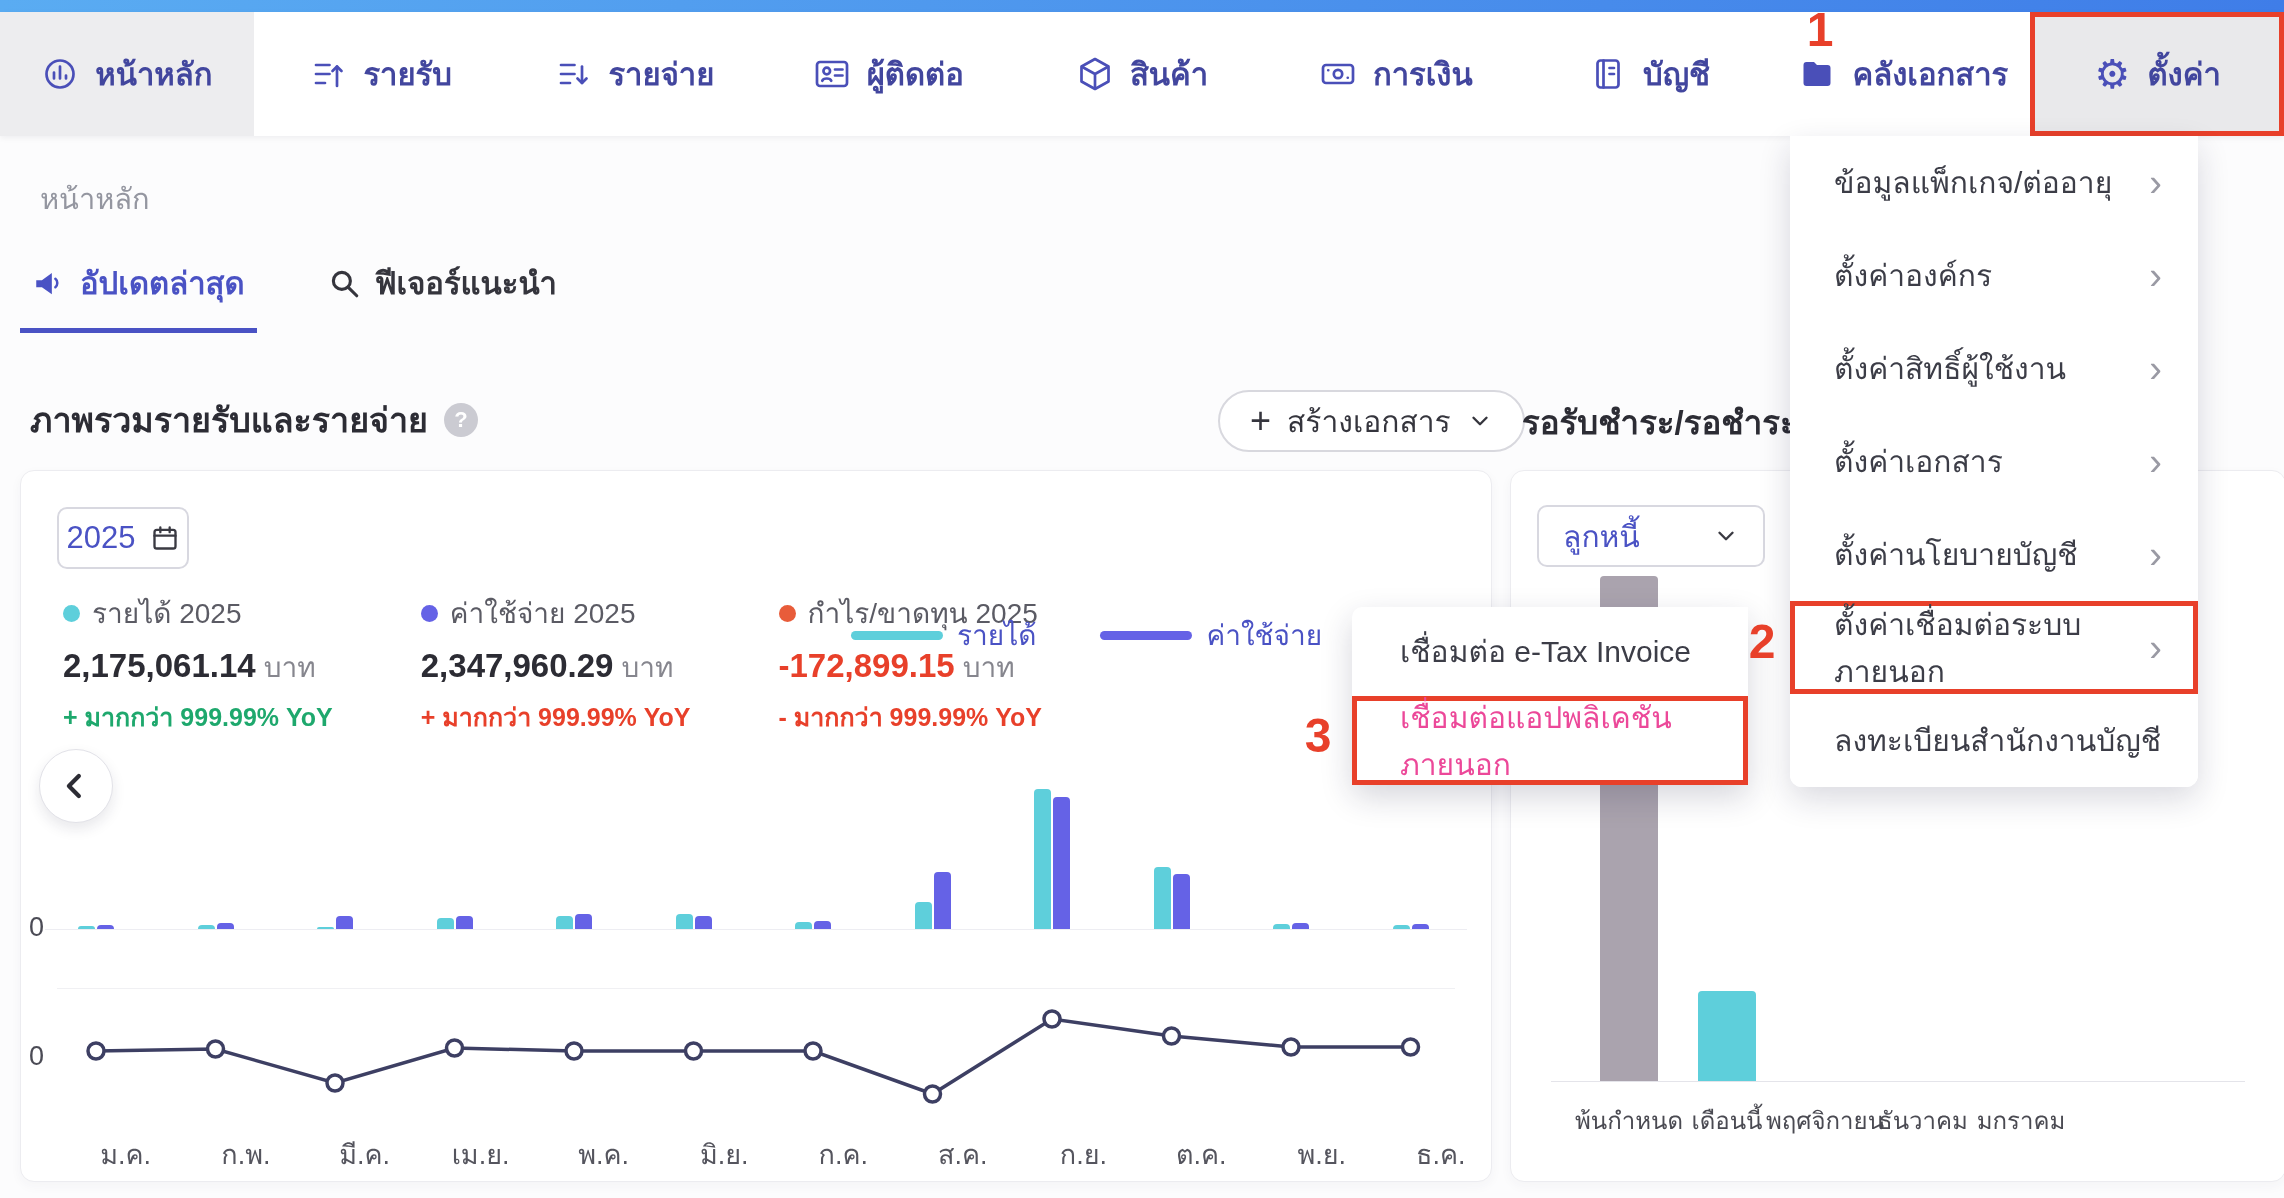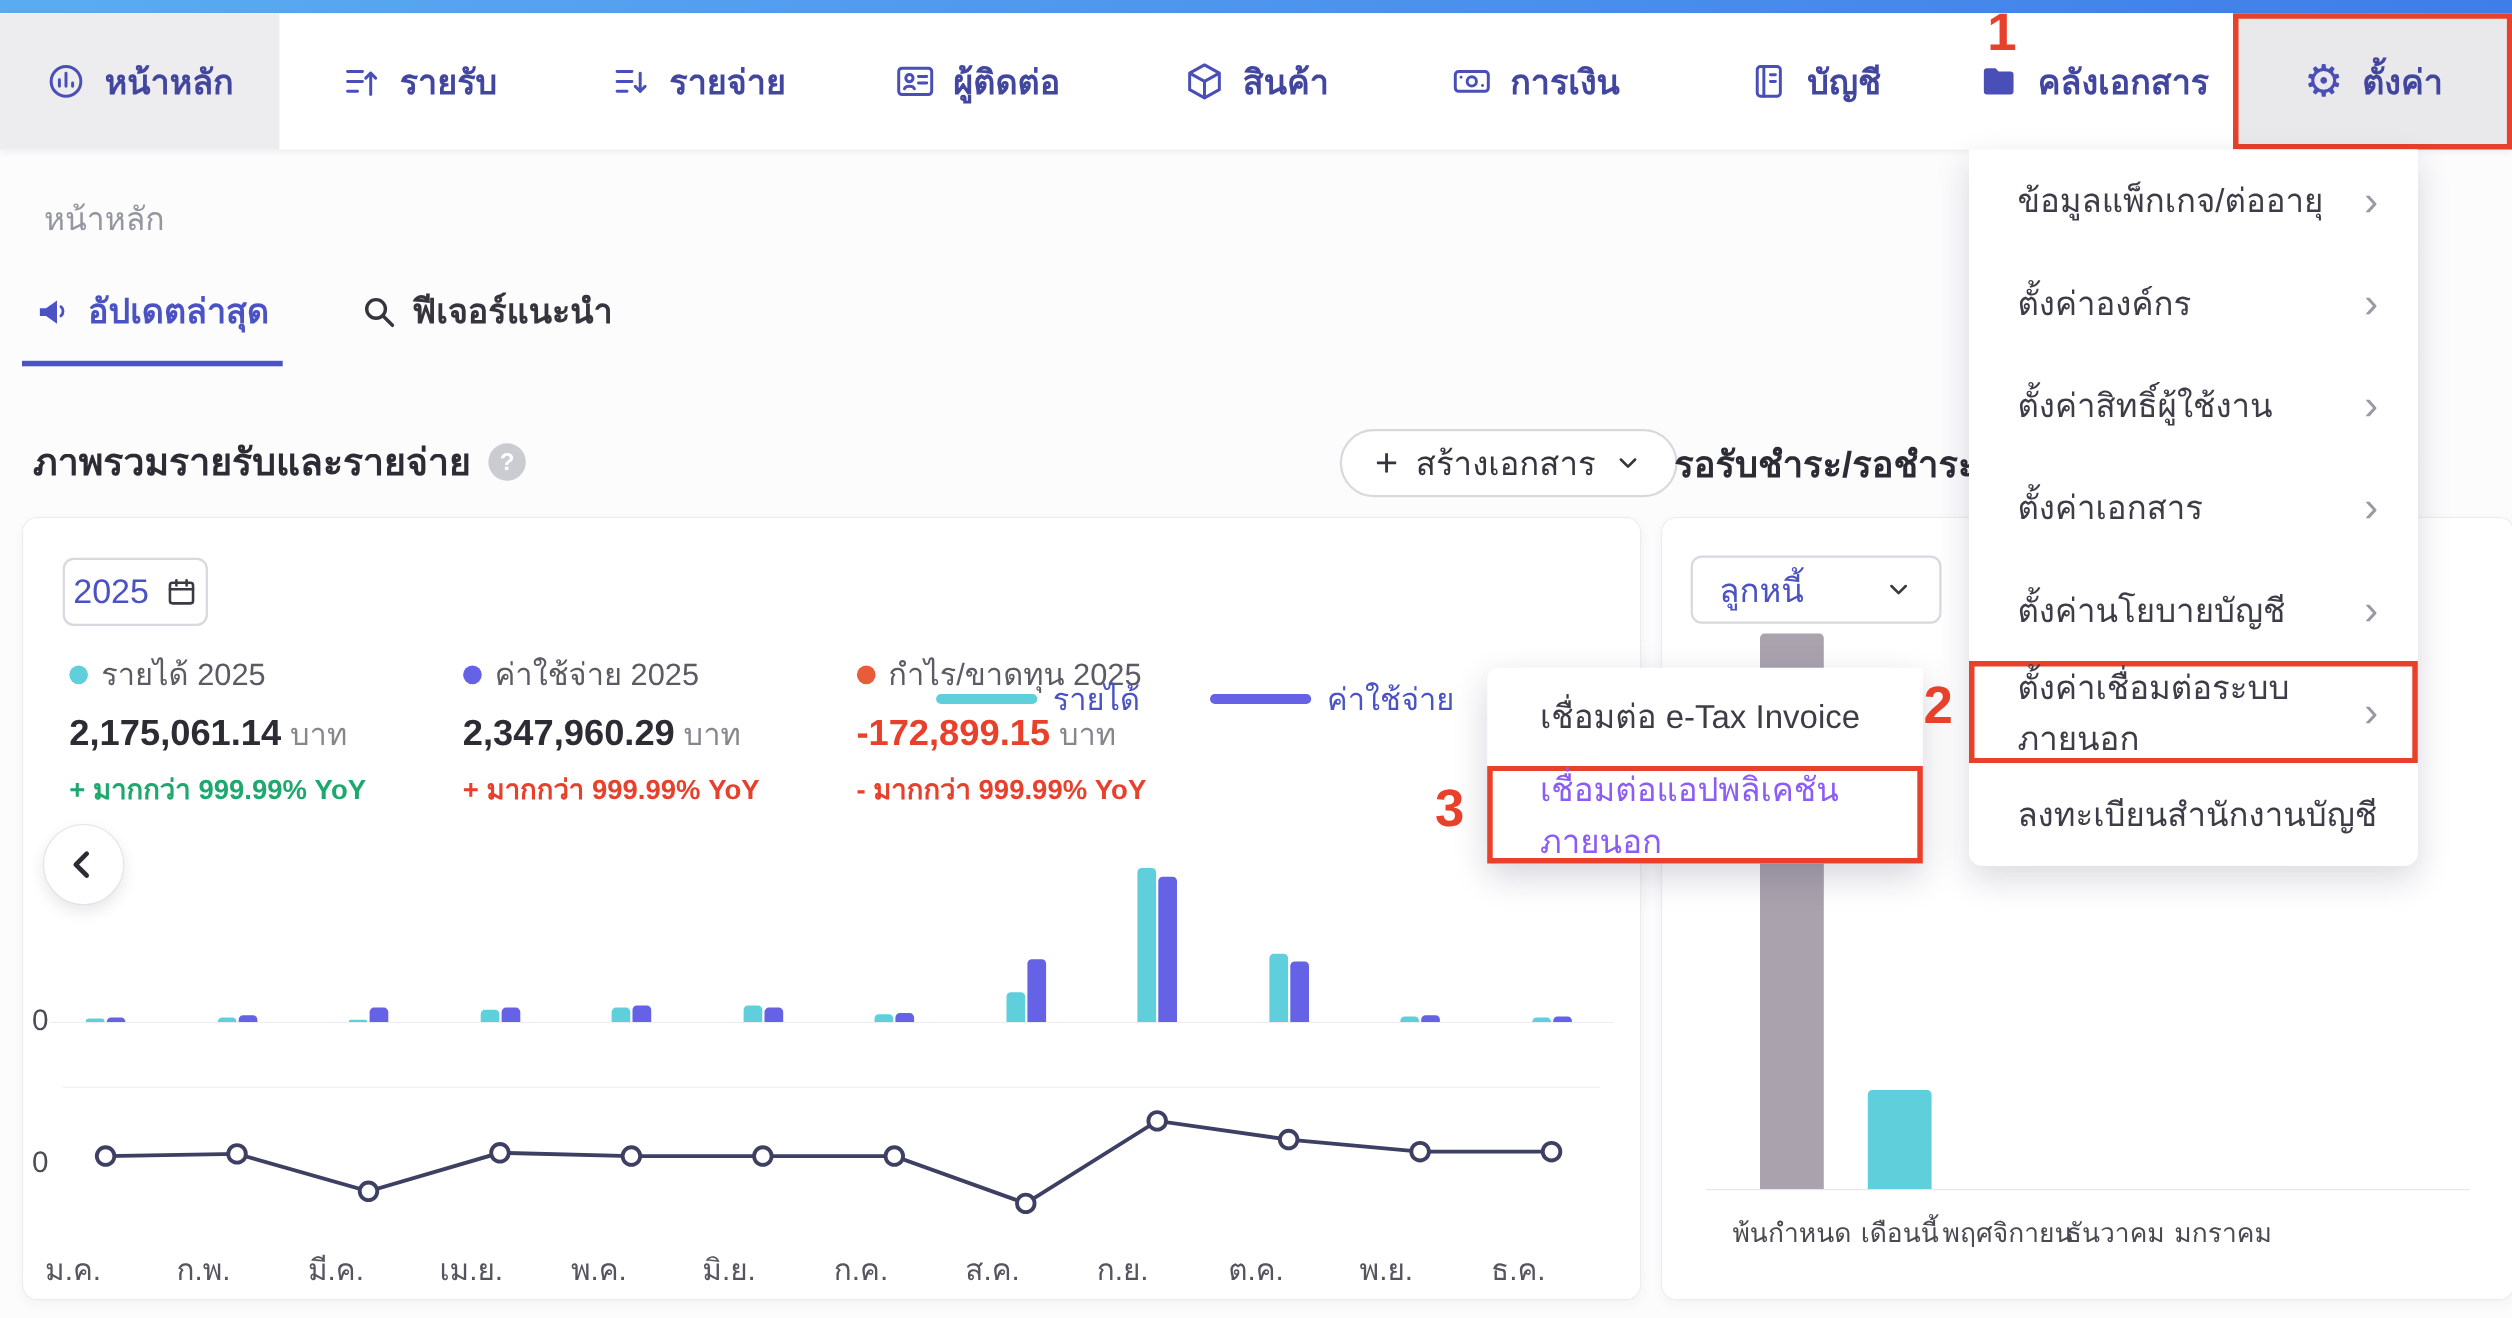--- a/index.html
+++ b/index.html
@@ -71,21 +71,21 @@
   .arrow-btn{position:absolute;left:18px;top:278px;width:72px;height:72px;border-radius:50%;
     background:#fff;border:1px solid #e2e2e8;box-shadow:0 6px 14px rgba(30,30,60,.10);
     display:flex;align-items:center;justify-content:center;cursor:pointer;z-index:5;}
   .arrow-btn svg{width:34px;height:34px;}
   
   .vbar{position:absolute;bottom:252px;width:17px;border-radius:4px 4px 0 0;}
   .baseline-main{position:absolute;left:24px;right:24px;top:458px;height:1px;background:#ededf2;}
   .separator{position:absolute;left:36px;right:36px;top:517px;height:1px;background:#f0f0f3;}
   .zero-label{position:absolute;left:8px;font-size:27px;color:#4b4b55;}
   #profit-line{position:absolute;left:0;top:520px;}
-  .month-label{position:absolute;top:662px;width:110px;text-align:left;font-size:27px;color:#55555e;}
+  .month-label{position:absolute;top:662px;width:110px;text-align:right;font-size:27px;color:#55555e;}
   
   .recv-dropdown{position:absolute;left:26px;top:34px;width:228px;height:62px;border:2px solid #d8d8e0;
     border-radius:10px;display:flex;align-items:center;justify-content:space-between;padding:0 24px;
     font-size:30px;color:#4a52c4;cursor:pointer;box-sizing:border-box;background:#fff;}
   .recv-dropdown svg{width:26px;height:26px;}
   .rbar{position:absolute;bottom:100px;width:58px;border-radius:4px 4px 0 0;}
   .baseline-recv{position:absolute;left:40px;right:40px;top:610px;height:1px;background:#e4e4ea;}
   .recv-label{position:absolute;top:630px;width:140px;text-align:center;font-size:24px;color:#4a4a52;}
   
   .settings-menu{position:absolute;left:1790px;top:136px;width:408px;background:#fff;z-index:30;
@@ -93,21 +93,21 @@
   .menu-item{height:93px;display:flex;align-items:center;justify-content:space-between;
     padding:0 36px 0 44px;font-size:30px;color:#3c3d47;cursor:pointer;box-sizing:border-box;background:#fff;}
   .menu-item:last-child{border-radius:0 0 12px 12px;}
   .menu-item.hl{box-shadow:inset 0 0 0 5px #e8402a;}
   .chev-right{font-size:38px;color:#9a9aa4;line-height:1;}
   
   .submenu{position:absolute;left:1352px;top:607px;width:396px;background:#fff;z-index:29;
     border-radius:10px 0 0 10px;box-shadow:0 12px 32px rgba(25,25,60,.18);}
   .submenu-item{height:89px;display:flex;align-items:center;padding:0 20px 0 48px;font-size:30px;
     color:#3c3d47;cursor:pointer;box-sizing:border-box;}
-  .submenu-item.hl{color:#8b5cf6;box-shadow:inset 0 0 0 5px #e8402a;}
+  .submenu-item.hl{color:#ec4899;box-shadow:inset 0 0 0 5px #e8402a;}
   
   .ann-num{position:absolute;font-size:48px;font-weight:bold;color:#e8402a;z-index:40;
     pointer-events:none;width:48px;text-align:center;}
   .ann-1{left:1796px;top:2px;} .ann-2{left:1738px;top:614px;} .ann-3{left:1294px;top:708px;}
 </style>
 </head>
 <body>
 
 <div class="topstrip"></div>
 

